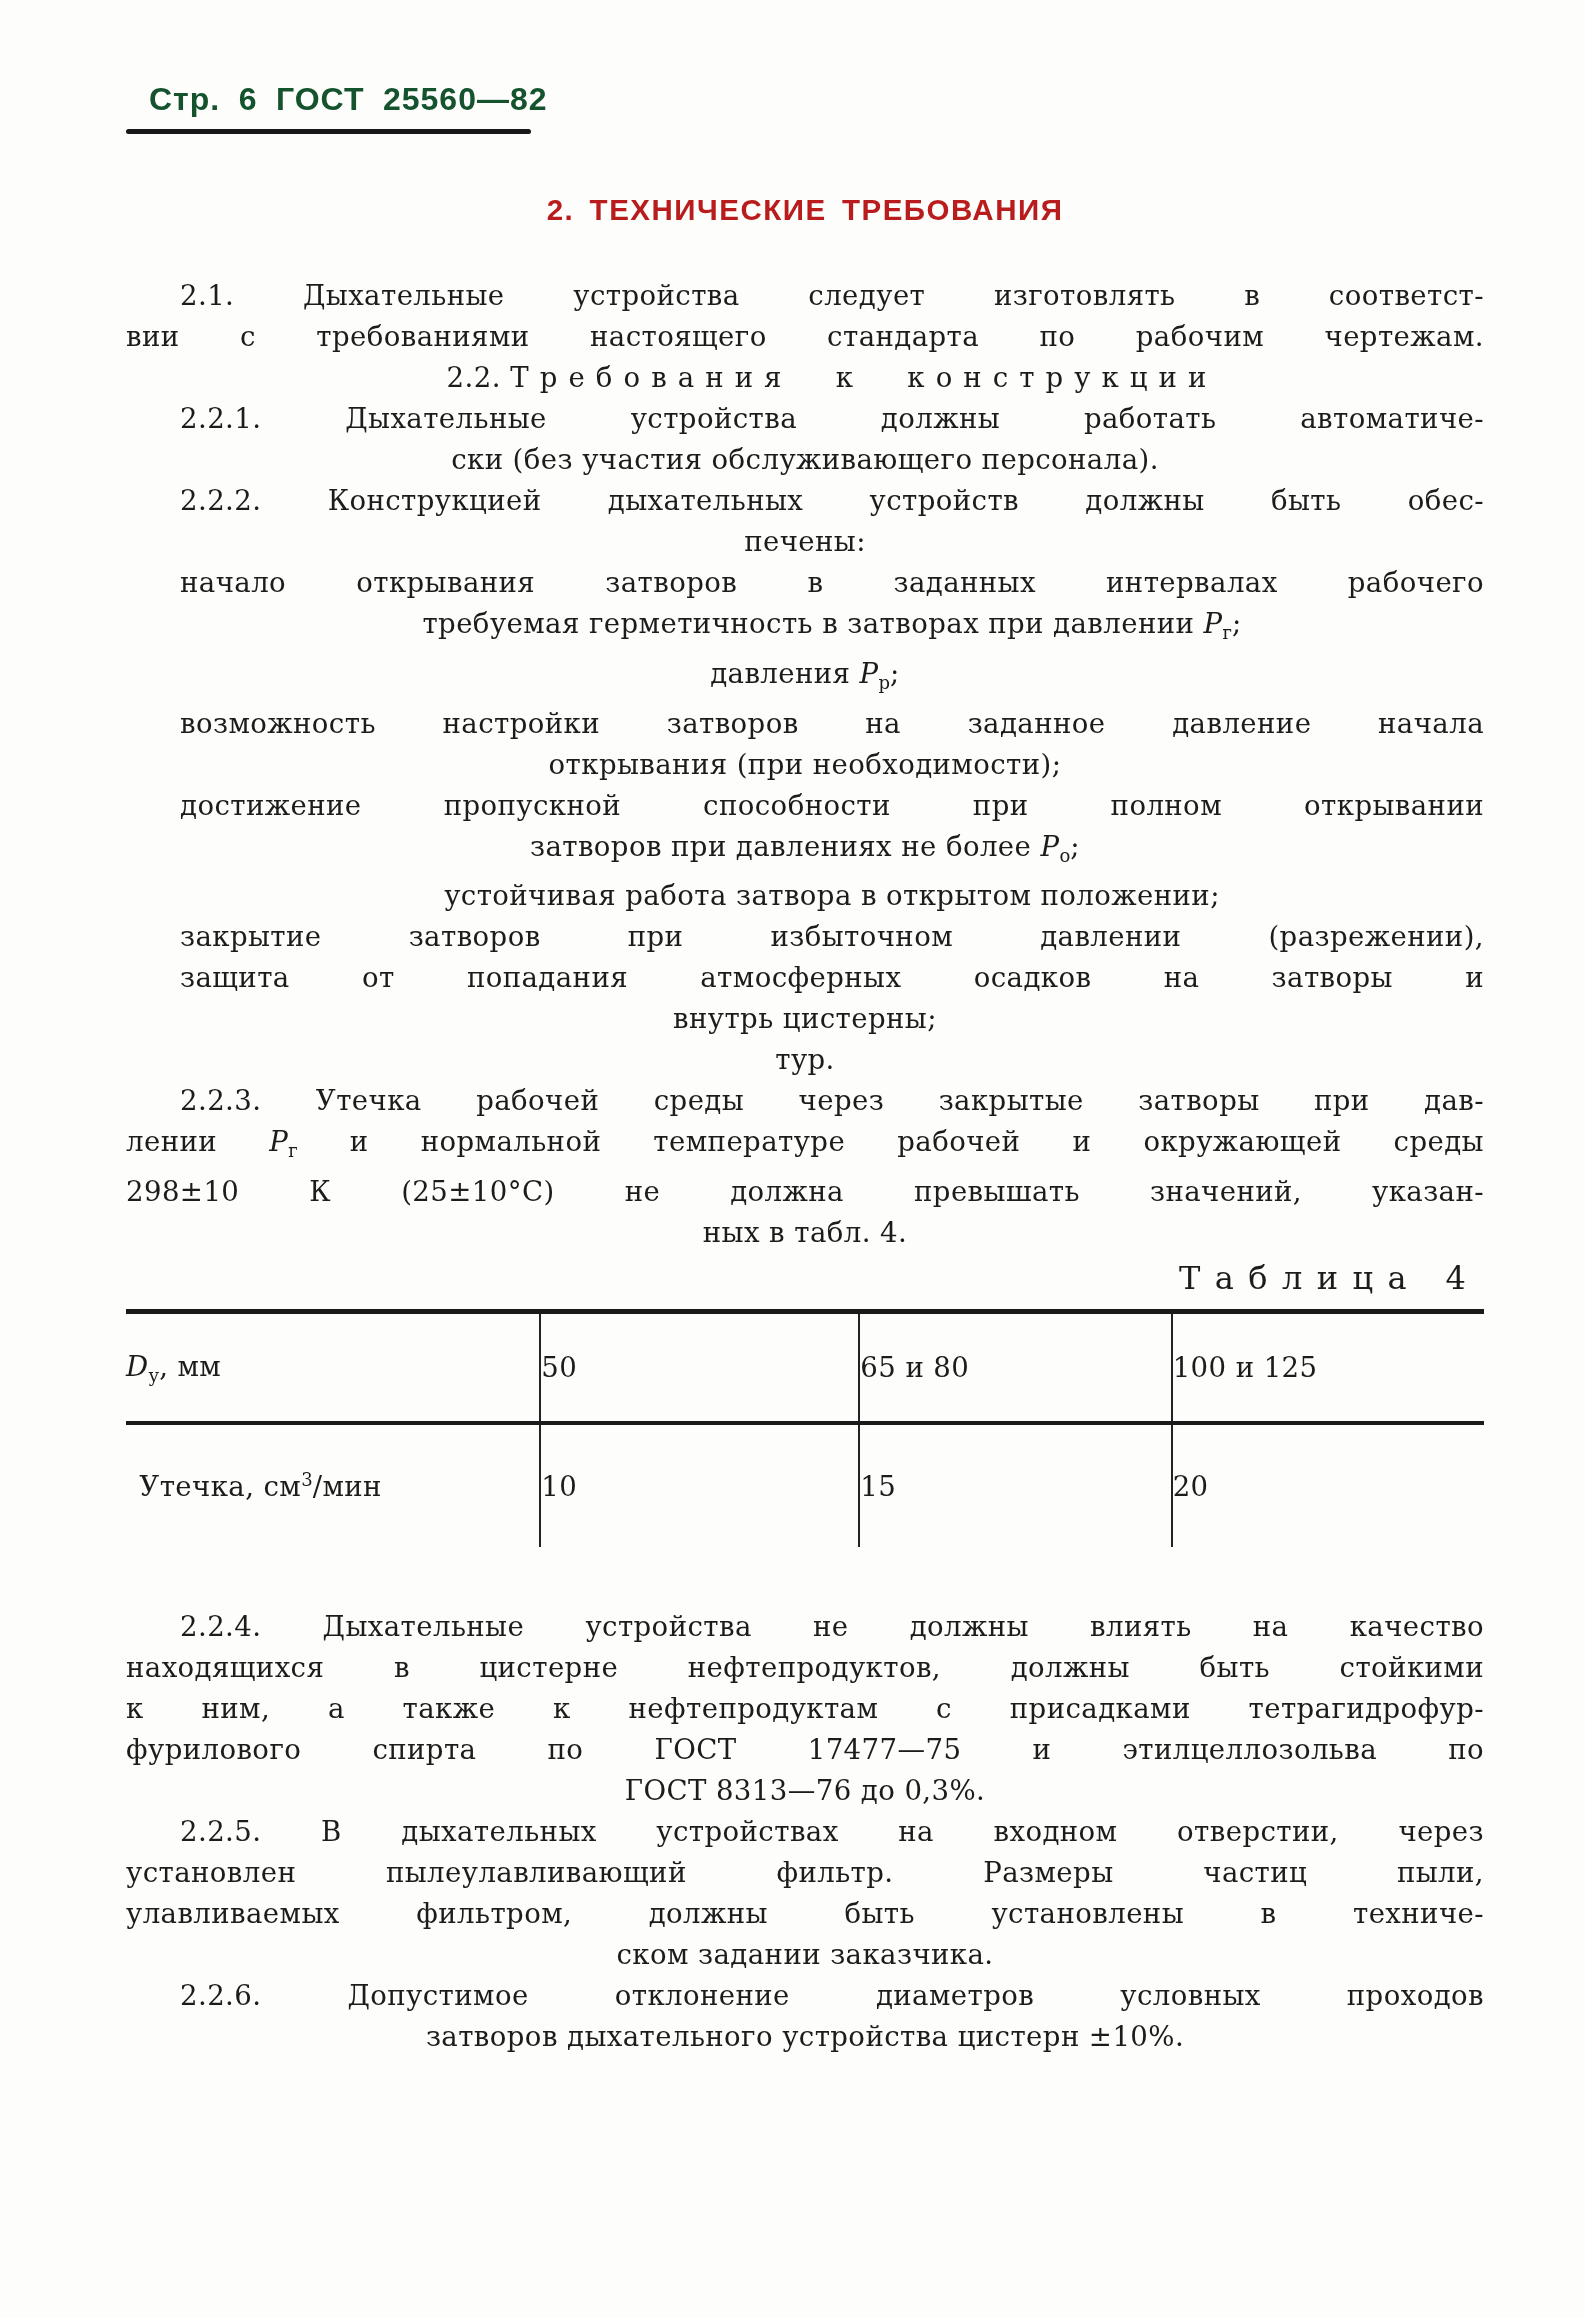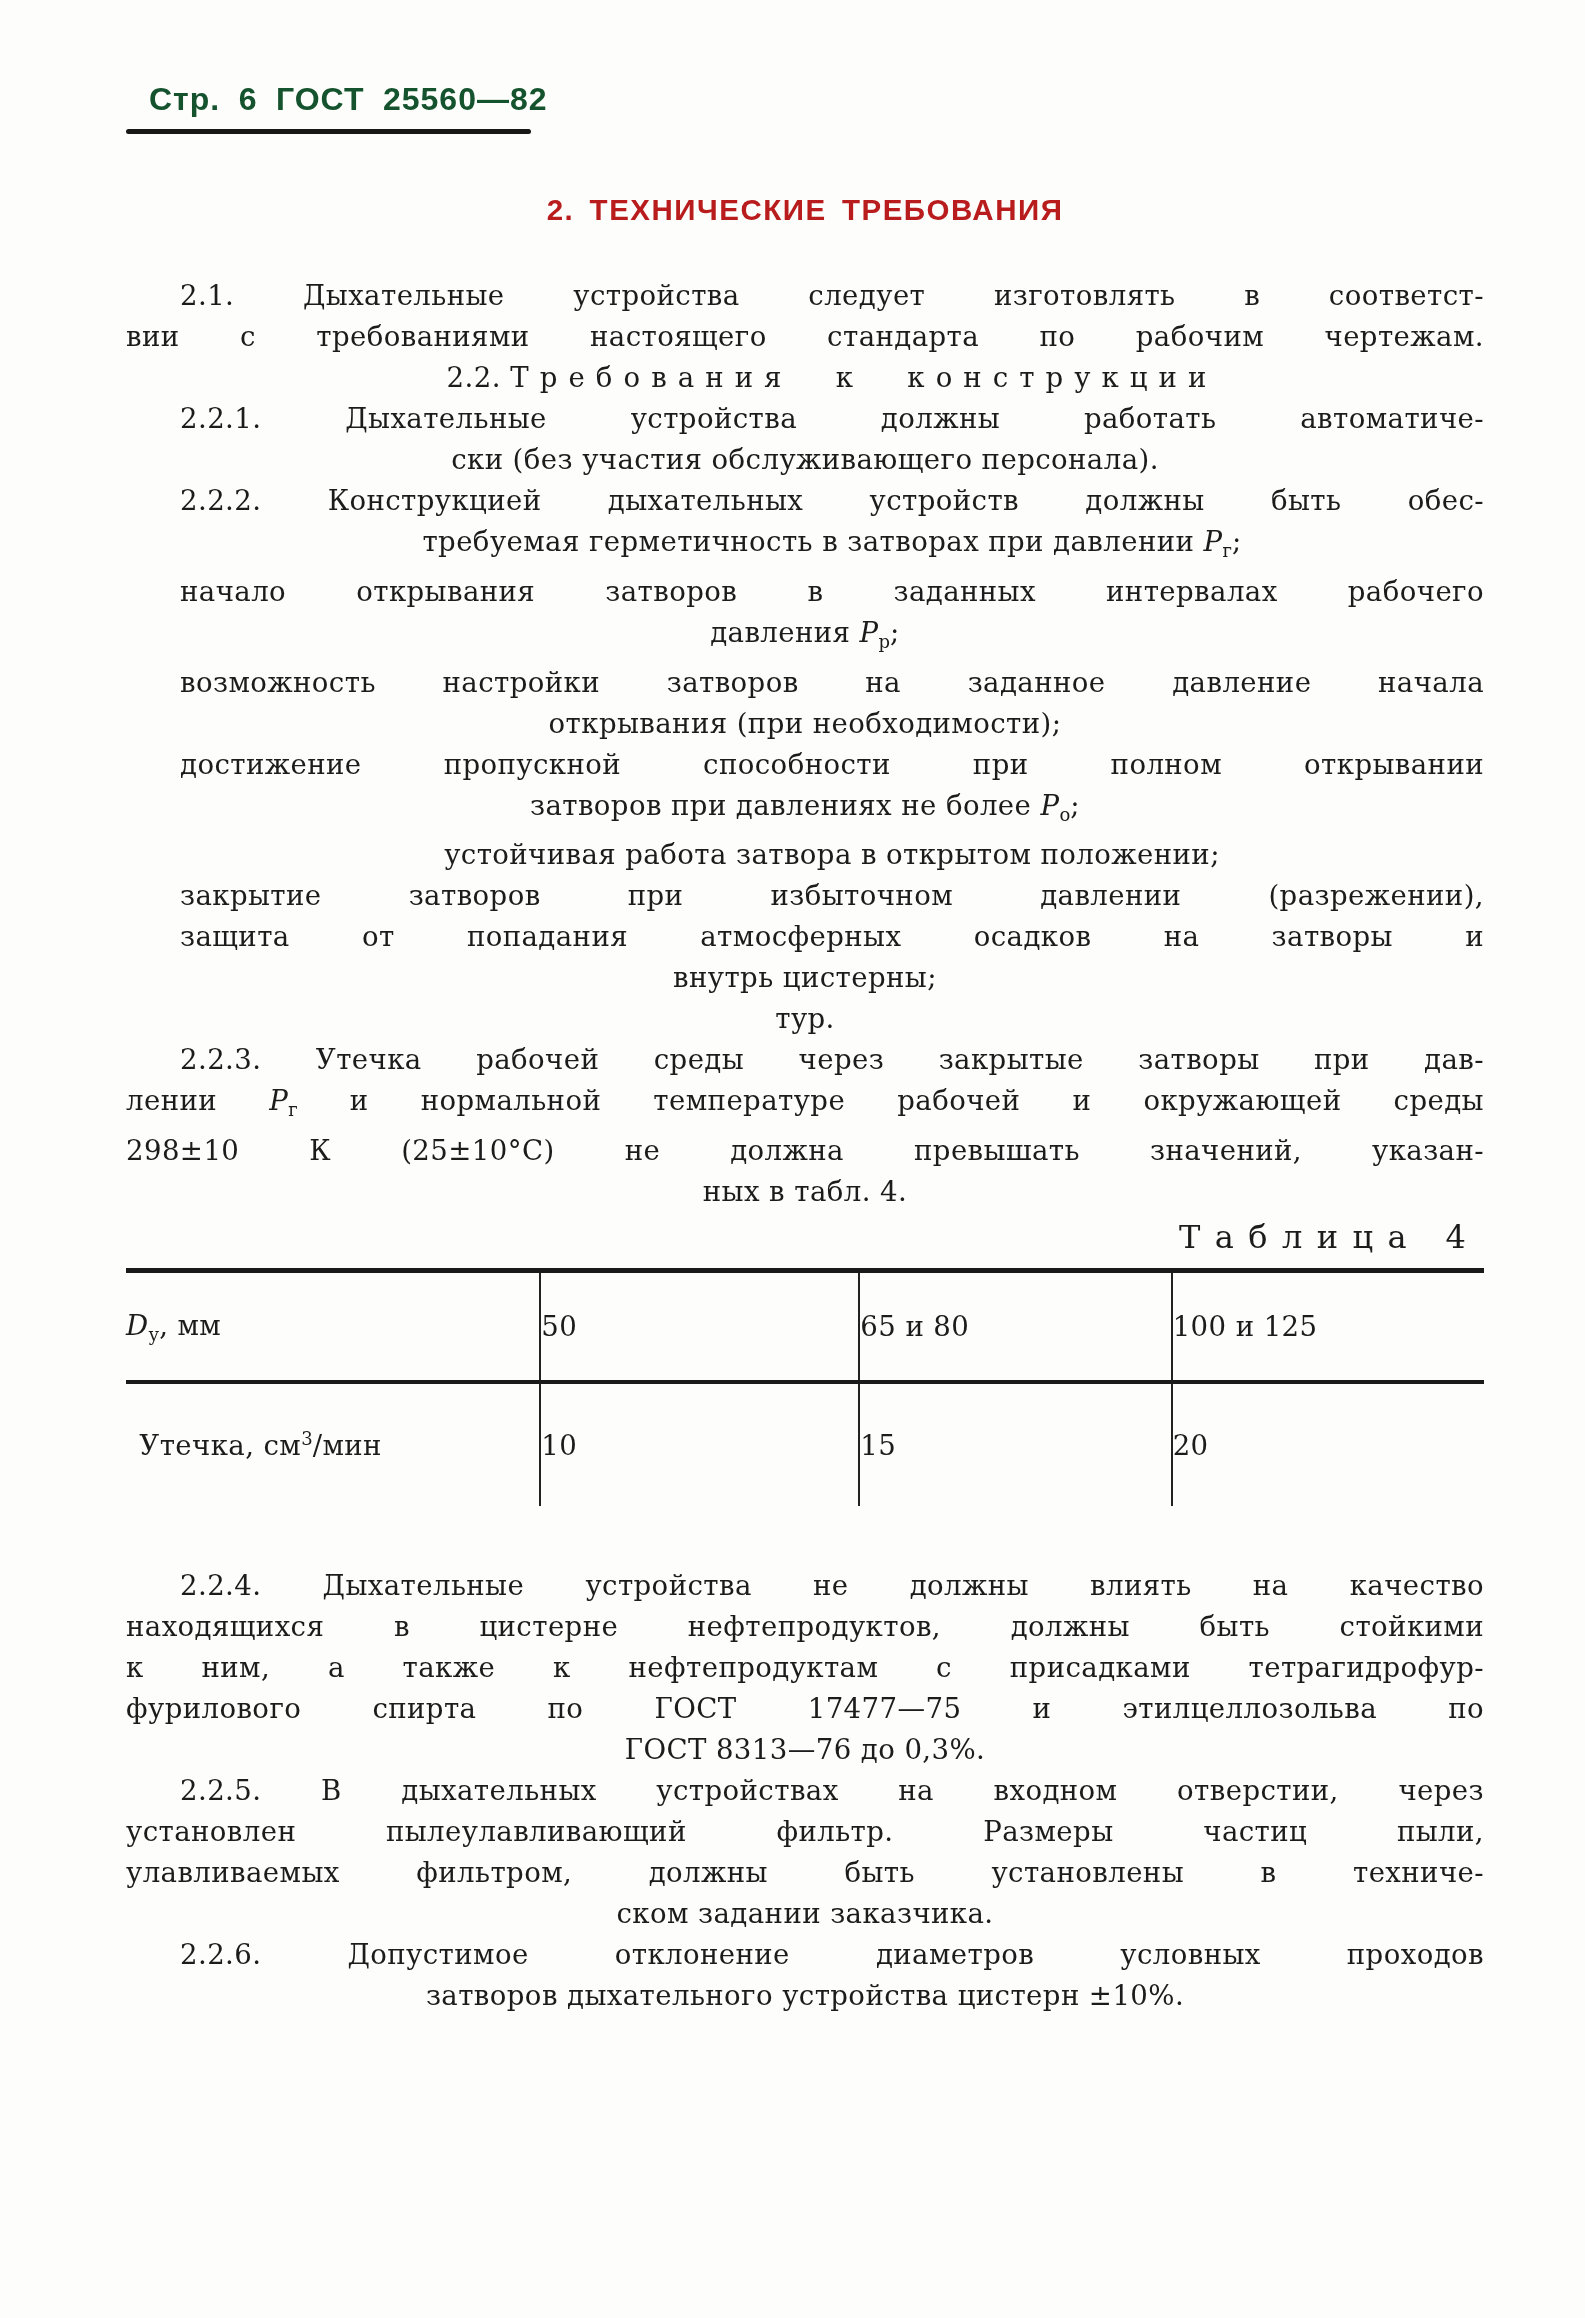--- a/index.html
+++ b/index.html
@@ -118,25 +118,26 @@
     <span>2.2.</span><span class="sp">Требования к конструкции</span>
   </div>
 
   <div class="para">
     <div class="ln j ind">2.2.1. Дыхательные устройства должны работать автоматиче-</div>
     <div class="ln e">ски (без участия обслуживающего персонала).</div>
   </div>
 
   <div class="para">
     <div class="ln j ind">2.2.2. Конструкцией дыхательных устройств должны быть обес-</div>
+    <div class="ln e">печены:</div>
   </div>
 
   <div class="para">
+    <div class="ln j ind">начало открывания затворов в заданных интервалах рабочего</div>
     <div class="ln e ind">требуемая герметичность в затворах при давлении <i>Р</i><sub>г</sub>;</div>
-    <div class="ln j ind">начало открывания затворов в заданных интервалах рабочего</div>
     <div class="ln e">давления <i>Р</i><sub>р</sub>;</div>
     <div class="ln j ind">возможность настройки затворов на заданное давление начала</div>
     <div class="ln e">открывания (при необходимости);</div>
     <div class="ln j ind">достижение пропускной способности при полном открывании</div>
     <div class="ln e">затворов при давлениях не более <i>Р</i><sub>о</sub>;</div>
     <div class="ln e ind">устойчивая работа затвора в открытом положении;</div>
     <div class="ln j ind">закрытие затворов при избыточном давлении (разрежении),</div>
     <div class="ln j ind">защита от попадания атмосферных осадков на затворы и</div>
     <div class="ln e">внутрь цистерны;</div>
     <div class="ln e">тур.</div>

